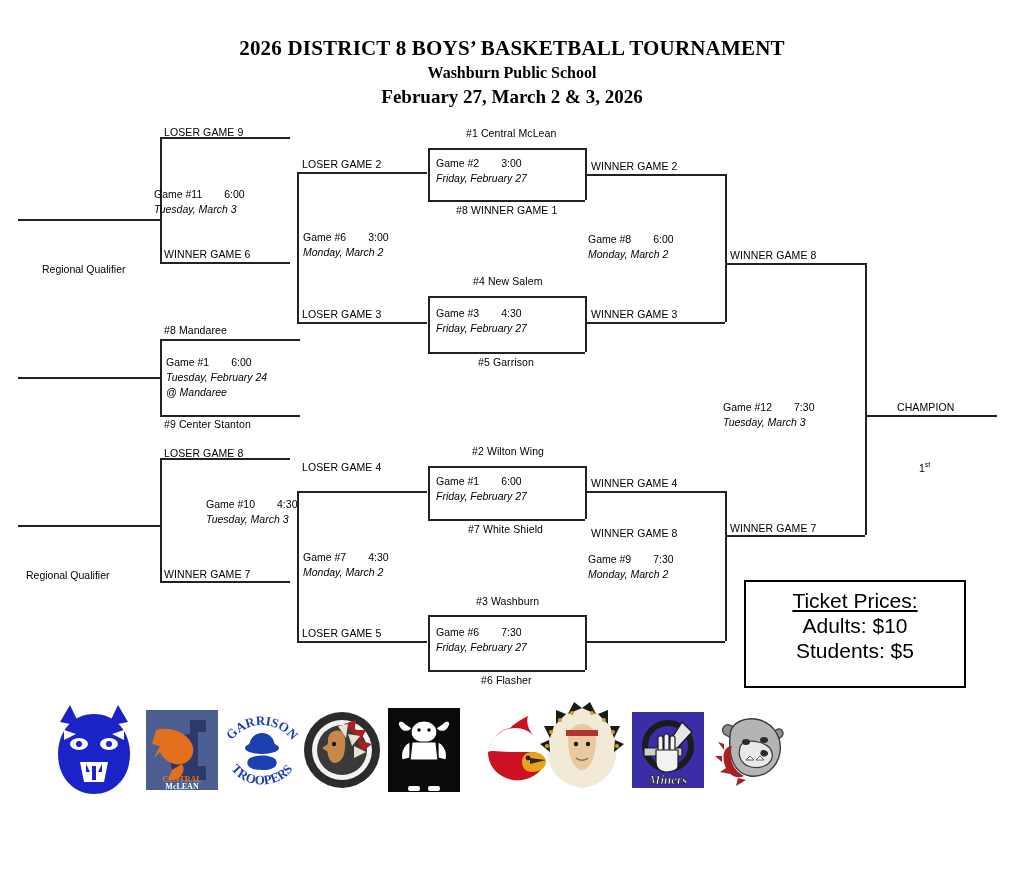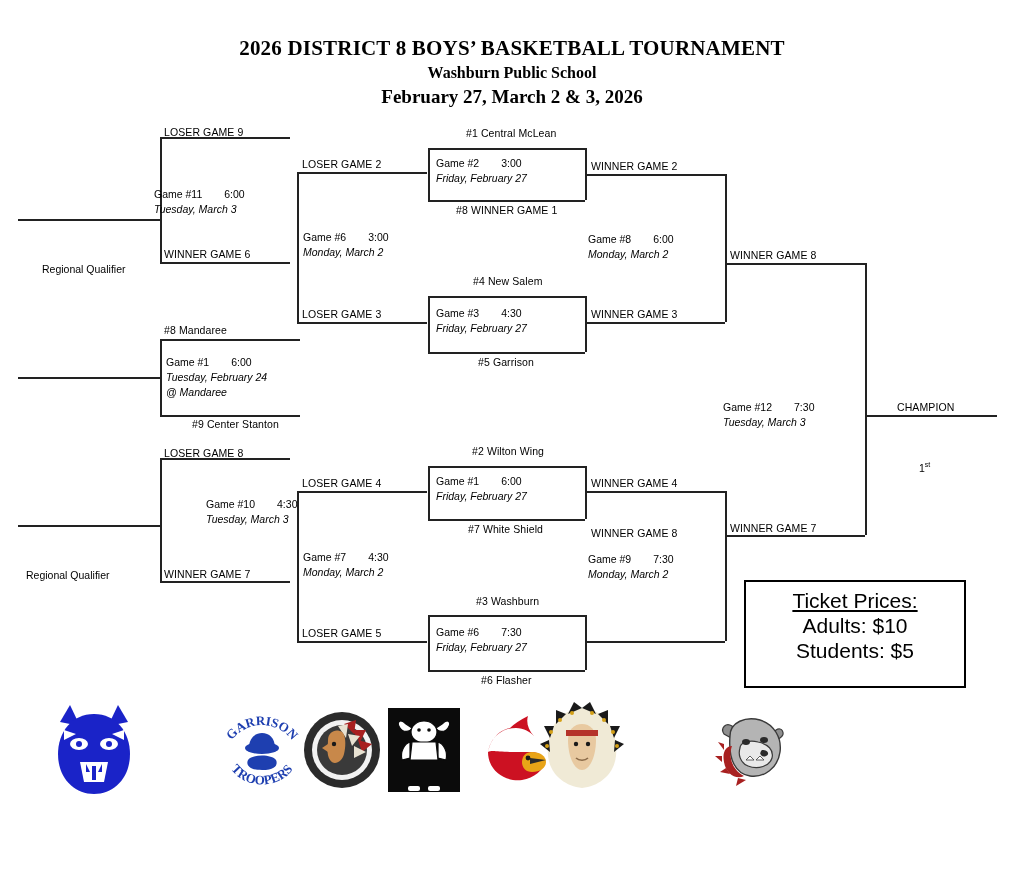--- a/index.html
+++ b/index.html
@@ -95,21 +95,21 @@
   <div class="gameinfo" style="left:436px;top:625px;">
     <div class="ln1"><span class="gnum">Game #6</span><span class="gtime">7:30</span></div>
     <div class="ln2">Friday, February 27</div>
   </div>
 
   <div class="hline" style="left:160px;top:339px;width:140px;"></div>
   <div class="hline" style="left:160px;top:415px;width:140px;"></div>
   <div class="vline" style="left:160px;top:339px;height:76px;"></div>
   <div class="hline" style="left:18px;top:377px;width:142px;"></div>
   <div class="slot" style="left:164px;top:324px;text-align:center;">#8 Mandaree</div>
-  <div class="slot" style="left:164px;top:418px;margin-left:28px;">#9 Center Stanton</div>
+  <div class="slot" style="left:164px;top:418px;">#9 Center Stanton</div>
   <div class="gameinfo" style="left:166px;top:355px;">
     <div class="ln1"><span class="gnum">Game #1</span><span class="gtime">6:00</span></div>
     <div class="ln2">Tuesday, February 24</div>
     <div class="ln3">@ Mandaree</div>
   </div>
 
   <div class="hline" style="left:160px;top:137px;width:130px;"></div>
   <div class="hline" style="left:160px;top:262px;width:130px;"></div>
   <div class="vline" style="left:160px;top:137px;height:125px;"></div>
   <div class="hline" style="left:18px;top:219px;width:142px;"></div>
@@ -139,21 +139,21 @@
   <div class="slot" style="left:164px;top:568px;">WINNER GAME 7</div>
   <div class="plain" style="left:26px;top:526px;">Regional Qualifier</div>
   <div class="gameinfo" style="left:166px;top:497px;margin-left:40px;">
     <div class="ln1"><span class="gnum">Game #10</span><span class="gtime">4:30</span></div>
     <div class="ln2">Tuesday, March 3</div>
   </div>
 
   <div class="hline" style="left:297px;top:491px;width:130px;"></div>
   <div class="hline" style="left:297px;top:641px;width:130px;"></div>
   <div class="vline" style="left:297px;top:491px;height:150px;"></div>
-  <div class="slot" style="left:302px;top:477px;">LOSER GAME 4</div>
+  <div class="slot" style="left:302px;top:461px;">LOSER GAME 4</div>
   <div class="slot" style="left:302px;top:627px;">LOSER GAME 5</div>
   <div class="gameinfo" style="left:303px;top:550px;">
     <div class="ln1"><span class="gnum">Game #7</span><span class="gtime">4:30</span></div>
     <div class="ln2">Monday, March 2</div>
   </div>
 
   <div class="hline" style="left:585px;top:174px;width:140px;"></div>
   <div class="hline" style="left:585px;top:322px;width:140px;"></div>
   <div class="vline" style="left:725px;top:174px;height:148px;"></div>
   <div class="slot" style="left:591px;top:160px;">WINNER GAME 2</div>
@@ -211,20 +211,30 @@
         <g fill="#1a23c8">
           <circle cx="29" cy="44" r="3"></circle>
             <circle cx="59" cy="44" r="3"></circle>
           <path d="M36 64 L40 72 L36 72 Z"></path>
             <path d="M52 64 L48 72 L52 72 Z"></path>
           <rect x="42" y="66" width="4" height="14"></rect>
         </g>
       </svg>
     </div>
 
+    <div class="logo" style="left:138px;">
+      <svg width="88" height="100" viewBox="0 0 88 100">
+        <rect x="8" y="10" width="72" height="80" fill="#4b5f93"></rect>
+        <path d="M52 20 L68 20 L68 32 L60 32 L60 66 L68 66 L68 80 L50 80 C40 80 32 72 32 58 C32 42 40 34 52 34 Z" fill="#2b3a6b"></path>
+        <path d="M18 30 C32 26 48 32 54 44 C58 54 52 62 44 64 C34 66 26 60 22 52 L16 58 L22 46 L14 44 Z" fill="#e2701e"></path>
+        <path d="M44 64 C48 70 44 78 36 80 L30 80 L34 70 Z" fill="#e2701e"></path>
+        <text x="44" y="82" font-family="Liberation Serif, serif" font-size="8" font-weight="bold" fill="#e2701e" text-anchor="middle">CENTRAL</text>
+        <text x="44" y="89" font-family="Liberation Serif, serif" font-size="8" font-weight="bold" fill="#ffffff" text-anchor="middle">McLEAN</text>
+      </svg>
+    </div>
 
     <div class="logo" style="left:218px;">
       <svg width="88" height="100" viewBox="0 0 88 100">
         <path id="arcT" d="M10 48 A36 34 0 0 1 78 48" fill="none"></path>
         <text font-family="Liberation Serif, serif" font-size="13" font-weight="bold" fill="#1e3fb0">
           <textPath href="#arcT" startOffset="50%" text-anchor="middle">GARRISON</textPath>
         </text>
         <g fill="#1e3fb0">
           <ellipse cx="44" cy="48" rx="17" ry="6"></ellipse>
           <path d="M31 48 C31 38 37 33 44 33 C51 33 57 38 57 48 Z"></path>
@@ -317,20 +327,36 @@
           </g>
           <path d="M30 40 C30 30 36 24 44 24 C52 24 58 30 58 40 C58 56 52 70 44 70 C36 70 30 56 30 40 Z" fill="#e8c9a0"></path>
           <path d="M28 30 L60 30 L60 36 L28 36 Z" fill="#b5332a"></path>
           <circle cx="38" cy="44" r="2.2" fill="#1a1a1a"></circle>
           <circle cx="50" cy="44" r="2.2" fill="#1a1a1a"></circle>
           <path d="M38 58 C41 61 47 61 50 58" fill="none" stroke="#8a6a48" stroke-width="1.6"></path>
         </g>
       </svg>
     </div>
 
+    <div class="logo" style="left:624px;">
+      <svg width="88" height="100" viewBox="0 0 88 100">
+        <rect x="8" y="12" width="72" height="76" fill="#3b2ca8"></rect>
+        <circle cx="44" cy="46" r="26" fill="#1b1b1b"></circle>
+        <circle cx="44" cy="46" r="20" fill="#3b2ca8"></circle>
+        <path d="M58 22 L68 32 L46 56 L40 50 Z" fill="#e6e6e6" stroke="#1b1b1b" stroke-width="1.4"></path>
+        <path d="M20 48 L58 48 L58 56 L20 56 Z" fill="#cfcfcf" stroke="#1b1b1b" stroke-width="1.2"></path>
+        <g fill="#f2f2f2" stroke="#1b1b1b" stroke-width="1.2">
+          <rect x="34" y="36" width="5" height="16" rx="2"></rect>
+          <rect x="40" y="34" width="5" height="18" rx="2"></rect>
+          <rect x="46" y="36" width="5" height="16" rx="2"></rect>
+          <path d="M32 50 L54 50 L54 66 C54 70 48 72 42 72 C36 72 32 68 32 62 Z"></path>
+        </g>
+        <text x="44" y="84" font-family="Liberation Serif, serif" font-size="13" font-style="italic" font-weight="bold" fill="#ffffff" text-anchor="middle" stroke="#1b1b1b" stroke-width="0.6">Miners</text>
+      </svg>
+    </div>
 
     <div class="logo" style="left:706px;">
       <svg width="88" height="100" viewBox="0 0 88 100">
         <path d="M18 34 C14 28 20 22 26 26 C30 29 30 36 27 39 Z" fill="#8f8f8f" stroke="#3a3a3a" stroke-width="1.2"></path>
         <path d="M70 30 C76 26 80 34 74 38 C70 41 66 38 66 34 Z" fill="#8f8f8f" stroke="#3a3a3a" stroke-width="1.2"></path>
         <path d="M24 36 C24 22 40 16 54 20 C68 24 76 38 74 52 C72 68 58 78 44 76 C30 74 22 60 24 36 Z" fill="#b4b4b4" stroke="#3a3a3a" stroke-width="1.4"></path>
         <path d="M26 46 C22 56 26 70 38 76 C30 80 20 74 18 62 C16 52 20 46 26 46 Z" fill="#a82020"></path>
         <g fill="#a82020">
           <path d="M18 44 L12 42 L18 50 Z"></path>
             <path d="M16 56 L9 56 L16 62 Z"></path>

